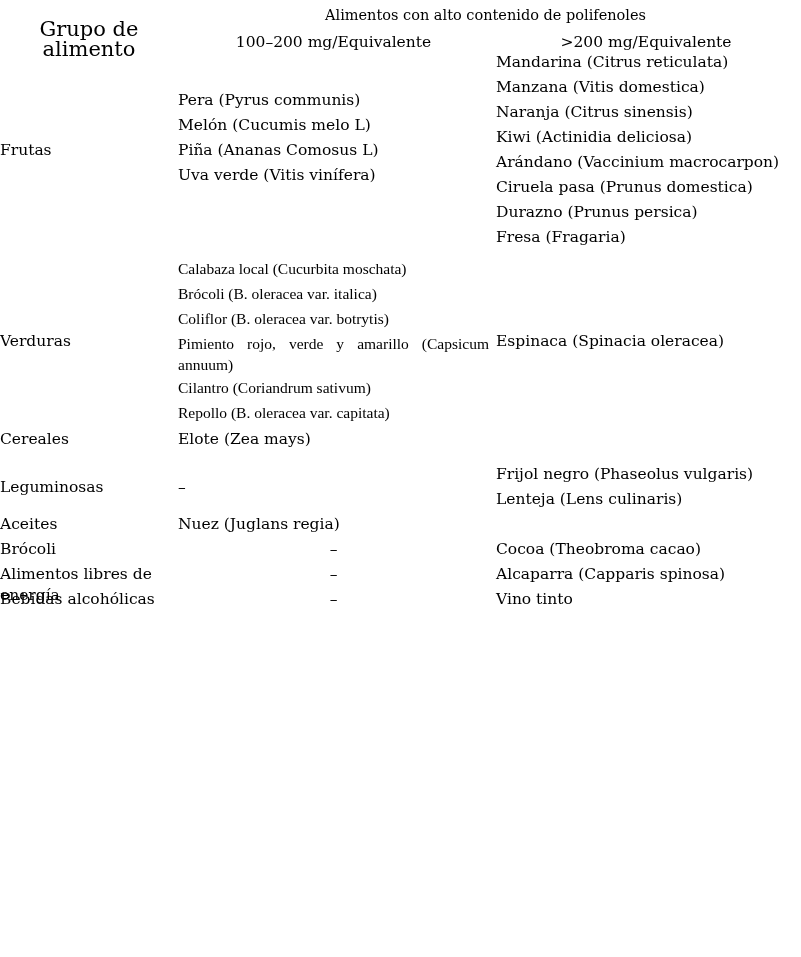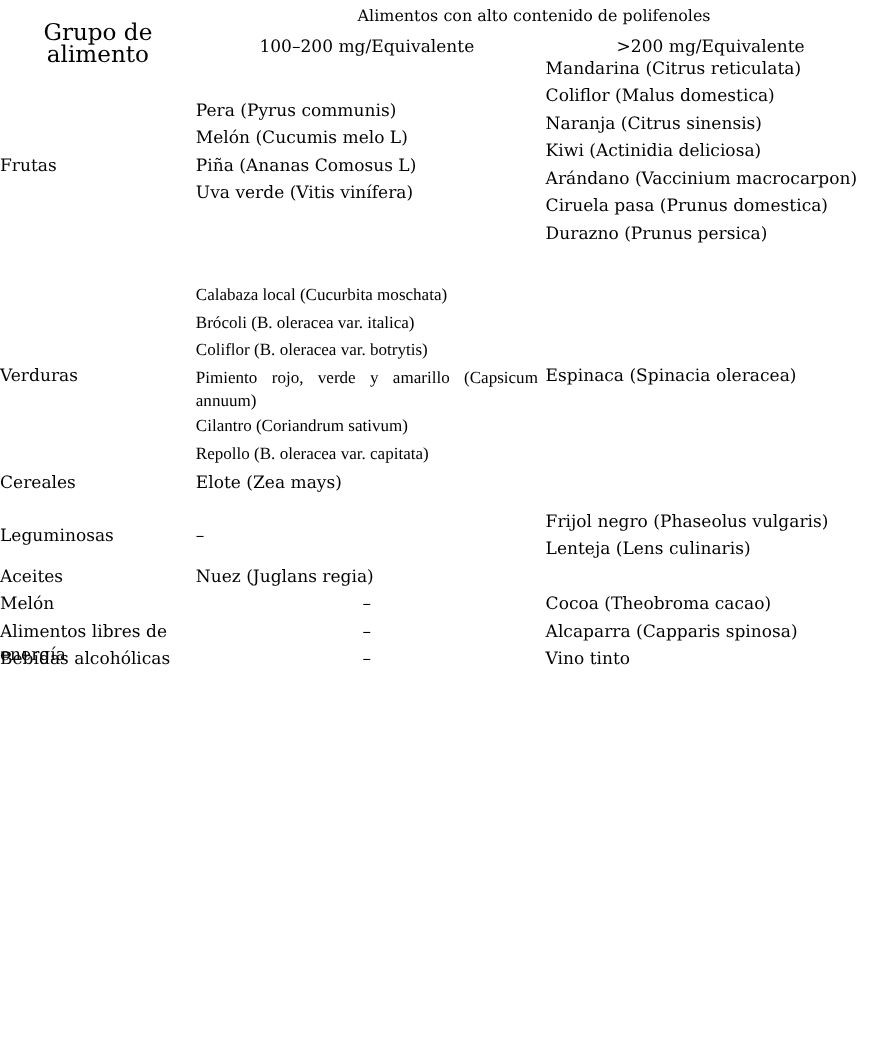--- a/index.html
+++ b/index.html
@@ -145,26 +145,27 @@
       <div class="group-row" style="top: 50px;">
         <div class="group-label" style="top: 90px;">Frutas</div>
         <div class="col-low" style="top: 38px;">
           <div class="entry">Pera (Pyrus communis)</div>
           <div class="entry">Melón (Cucumis melo L)</div>
           <div class="entry">Piña (Ananas Comosus L)</div>
           <div class="entry">Uva verde (Vitis vinífera)</div>
         </div>
         <div class="col-high" style="top: 0px;">
           <div class="entry">Mandarina (Citrus reticulata)</div>
-          <div class="entry">Coliflor (Malus domestica)</div>
+          <div class="entry">Manzana (Vitis domestica)</div>
           <div class="entry">Naranja (Citrus sinensis)</div>
           <div class="entry">Kiwi (Actinidia deliciosa)</div>
           <div class="entry">Arándano (Vaccinium macrocarpon)</div>
           <div class="entry">Ciruela pasa (Prunus domestica)</div>
           <div class="entry">Durazno (Prunus persica)</div>
+          <div class="entry">Fresa (Fragaria)</div>
         </div>
       </div>
       <div class="group-row" style="top: 256px;">
         <div class="group-label" style="top: 75px;">Verduras</div>
         <div class="col-low" style="top: 0px; font-family: Liberation Serif, serif;">
           <div class="entry">Calabaza local (Cucurbita moschata)</div>
           <div class="entry">Brócoli (B. oleracea var. italica)</div>
           <div class="entry">Coliflor (B. oleracea var. botrytis)</div>
           <div class="entry wrap">Pimiento rojo, verde y amarillo (Capsicum annuum)</div>
           <div class="entry">Cilantro (Coriandrum sativum)</div>
@@ -192,21 +193,21 @@
         </div>
       </div>
       <div class="group-row" style="top: 512px;">
         <div class="group-label" style="top: 2px;">Aceites</div>
         <div class="col-low" style="top: 0px;">
           <div class="entry">Nuez (Juglans regia)</div>
         </div>
         <div class="col-high" style="top: 0px;"></div>
       </div>
       <div class="group-row" style="top: 537px;">
-        <div class="group-label" style="top: 2px;">Melón</div>
+        <div class="group-label" style="top: 2px;">Brócoli</div>
         <div class="col-low" style="top: 0px;">
           <div class="entry dash-center">–</div>
         </div>
         <div class="col-high" style="top: 0px;">
           <div class="entry">Cocoa (Theobroma cacao)</div>
         </div>
       </div>
       <div class="group-row" style="top: 562px;">
         <div class="group-label" style="top: 2px;">Alimentos libres de energía</div>
         <div class="col-low" style="top: 0px;">

